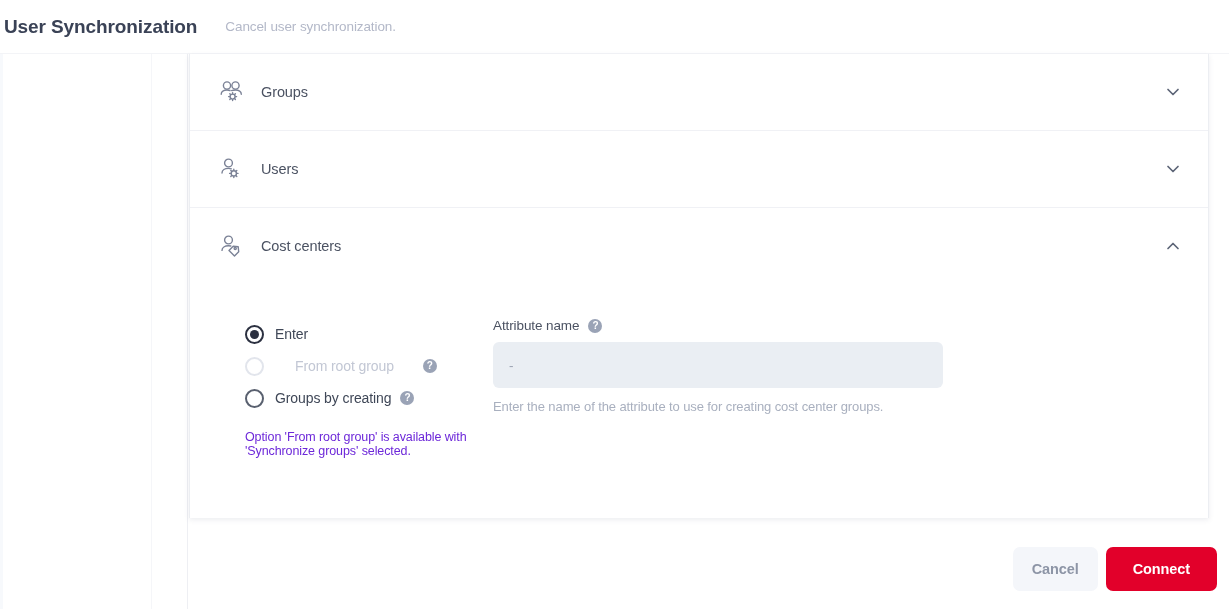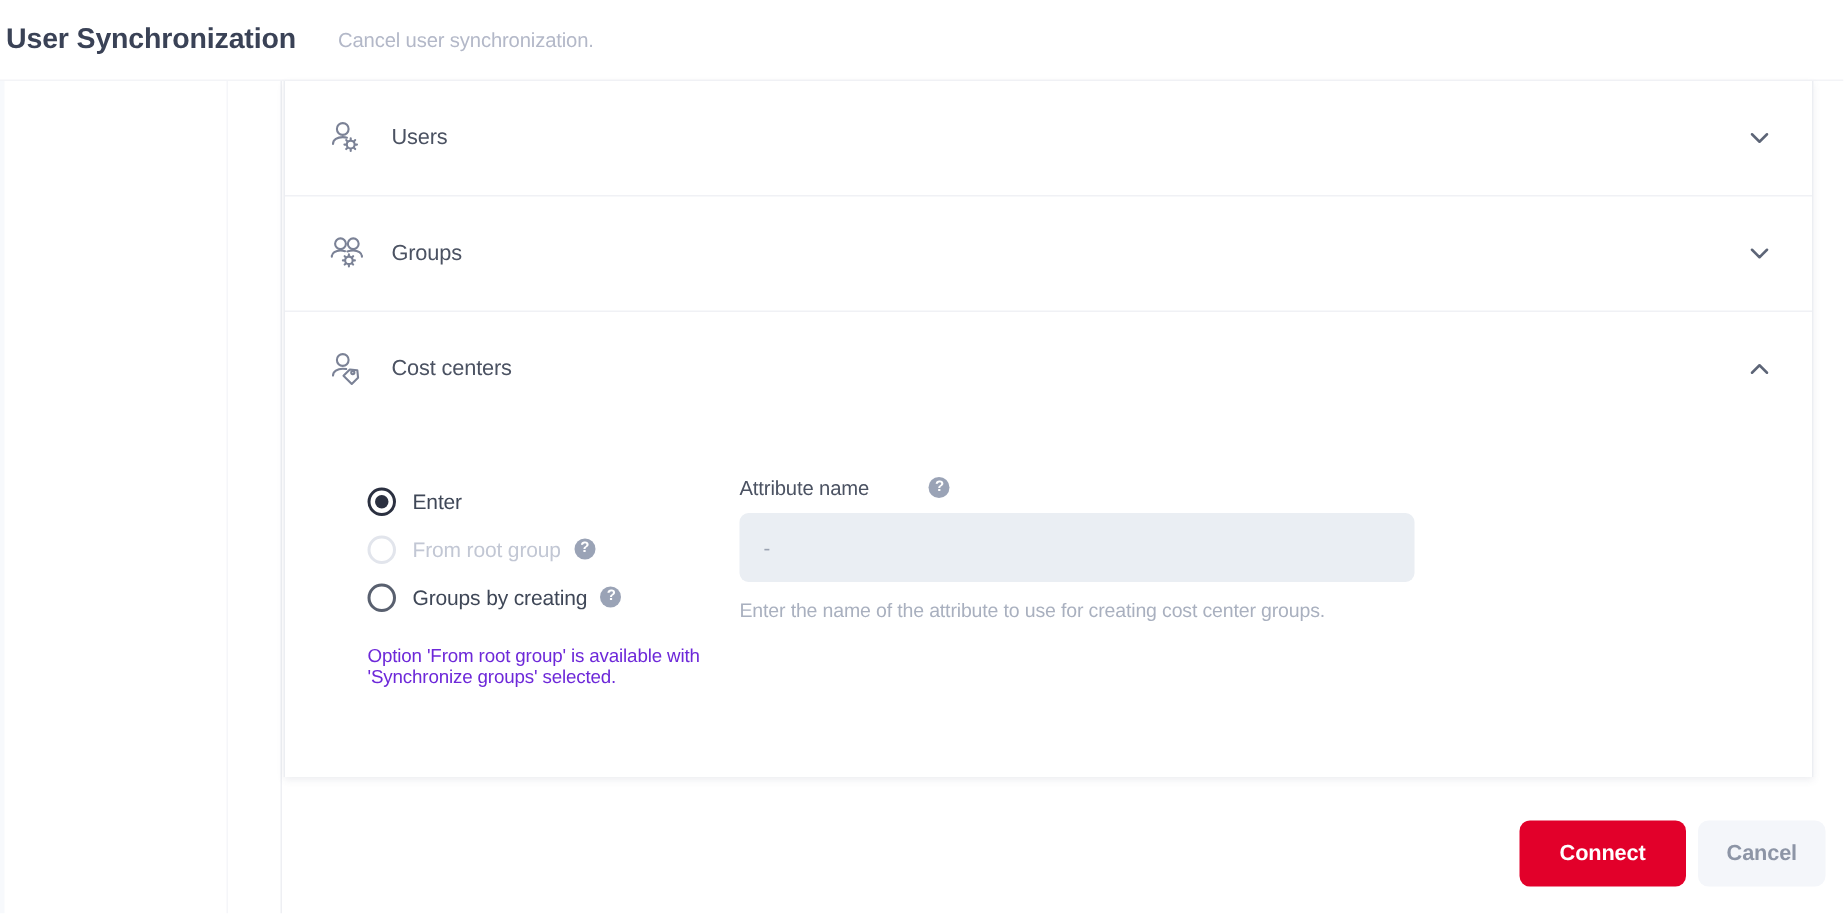--- a/index.html
+++ b/index.html
@@ -119,21 +119,21 @@
   .acc-body .col-left { width: 248px; flex: 0 0 auto; padding-left: 26px; }
   .acc-body .col-right { flex: 1 1 auto; max-width: 450px; }
 
   
   .radio-row {
     display: flex;
     align-items: center;
     height: 32px;
     cursor: pointer;
   }
-  .radio-row.disabled { cursor: default; }
+  .radio-row.disabled { cursor: default; gap: 20px; }
   .radio-mark {
     width: 19px;
     height: 19px;
     border-radius: 50%;
     border: 2px solid #59606f;
     box-sizing: border-box;
     flex: 0 0 auto;
     display: flex;
     align-items: center;
     justify-content: center;
@@ -177,26 +177,25 @@
   .note {
     margin-top: 16px;
     font-size: 12.5px;
     color: #6d28d9;
     letter-spacing: -0.1px;
   }
 
   
   .field-label {
     display: flex;
-    align-items: flex-start;
+    align-items: flex-end;
     font-size: 13.5px;
     color: #4b5262;
     margin-bottom: 9px;
     letter-spacing: -0.1px;
-    gap: 31px;
   }
   .field-input {
     height: 46px;
     background: #eaeef3;
     border: none;
     border-radius: 6px;
     width: 100%;
     box-sizing: border-box;
     padding: 0 16px;
     font-size: 13.5px;
@@ -250,39 +249,20 @@
   <span class="page-title">User Synchronization</span>
   <span class="page-subtitle">Cancel user synchronization.</span>
 </div>
 
 <div class="body-area">
 
   <div class="left-rail"></div>
   <div class="rail-gap"></div>
 
   <div class="accordion">
-
-    <div class="acc-section">
-      <div class="acc-header">
-        <span class="icon-slot">
-          <svg width="26" height="24" viewBox="0 0 26 24" fill="none" stroke="#7b8296" stroke-width="1.4" stroke-linecap="round" stroke-linejoin="round">
-            <circle cx="9.5" cy="6" r="3.9"></circle>
-            <path d="M3 16c0-2.9 2.9-4.6 6.5-4.6 1 0 2 .1 2.8.4"></path>
-            <circle cx="14.8" cy="16.4" r="2.6"></circle>
-            <path d="M14.8 12.2v1.2M14.8 19.4v1.2M10.6 16.4h1.2M17.8 16.4h1.2M11.8 13.4l.9.9M16.9 18.5l.9.9M17.8 13.4l-.9.9M12.7 18.5l-.9.9"></path>
-          </svg>
-        </span>
-        <span class="acc-title">Users</span>
-        <span class="chevron">
-          <svg width="18" height="18" viewBox="0 0 18 18" fill="none" stroke="#5d6577" stroke-width="1.7" stroke-linecap="round" stroke-linejoin="round">
-            <path d="M4 6.5L9 11.5L14 6.5"></path>
-          </svg>
-        </span>
-      </div>
-    </div>
 
     <div class="acc-section">
       <div class="acc-header">
         <span class="icon-slot">
           <svg width="26" height="24" viewBox="0 0 26 24" fill="none" stroke="#7b8296" stroke-width="1.4" stroke-linecap="round" stroke-linejoin="round">
             <circle cx="8" cy="5.5" r="3.6"></circle>
             <circle cx="16.5" cy="5.5" r="3.6"></circle>
             <path d="M2.2 14.2c0-2.6 2.6-4.2 5.8-4.2 1.1 0 2.1.2 3 .5"></path>
             <path d="M12.6 10.6c1.1-.4 2.4-.6 3.9-.6 3.2 0 5.8 1.6 5.8 4.2"></path>
             <circle cx="13.6" cy="16.6" r="2.5"></circle>
@@ -296,20 +276,39 @@
           </svg>
         </span>
       </div>
     </div>
 
     <div class="acc-section">
       <div class="acc-header">
         <span class="icon-slot">
           <svg width="26" height="24" viewBox="0 0 26 24" fill="none" stroke="#7b8296" stroke-width="1.4" stroke-linecap="round" stroke-linejoin="round">
             <circle cx="9.5" cy="6" r="3.9"></circle>
+            <path d="M3 16c0-2.9 2.9-4.6 6.5-4.6 1 0 2 .1 2.8.4"></path>
+            <circle cx="14.8" cy="16.4" r="2.6"></circle>
+            <path d="M14.8 12.2v1.2M14.8 19.4v1.2M10.6 16.4h1.2M17.8 16.4h1.2M11.8 13.4l.9.9M16.9 18.5l.9.9M17.8 13.4l-.9.9M12.7 18.5l-.9.9"></path>
+          </svg>
+        </span>
+        <span class="acc-title">Users</span>
+        <span class="chevron">
+          <svg width="18" height="18" viewBox="0 0 18 18" fill="none" stroke="#5d6577" stroke-width="1.7" stroke-linecap="round" stroke-linejoin="round">
+            <path d="M4 6.5L9 11.5L14 6.5"></path>
+          </svg>
+        </span>
+      </div>
+    </div>
+
+    <div class="acc-section">
+      <div class="acc-header">
+        <span class="icon-slot">
+          <svg width="26" height="24" viewBox="0 0 26 24" fill="none" stroke="#7b8296" stroke-width="1.4" stroke-linecap="round" stroke-linejoin="round">
+            <circle cx="9.5" cy="6" r="3.9"></circle>
             <path d="M3 16.4c0-2.9 2.9-4.6 6.5-4.6.8 0 1.6.1 2.3.2"></path>
             <path d="M14.2 12.3l5 .5.5 5-4.2 4.2-5.5-5.5z"></path>
             <circle cx="16.2" cy="14.4" r="1.05"></circle>
           </svg>
         </span>
         <span class="acc-title">Cost centers</span>
         <span class="chevron">
           <svg width="18" height="18" viewBox="0 0 18 18" fill="none" stroke="#5d6577" stroke-width="1.7" stroke-linecap="round" stroke-linejoin="round">
             <path d="M4 11.5L9 6.5L14 11.5"></path>
           </svg>
@@ -348,17 +347,17 @@
           <input class="field-input" type="text" disabled="" placeholder="-" style="">
           <div class="field-hint">Enter the name of the attribute to use for creating cost center groups.</div>
         </div>
 
       </div>
     </div>
 
   </div>
 
   <div class="footer">
+    <button class="btn btn-secondary">Cancel</button>
     <button class="btn btn-primary">Connect</button>
-    <button class="btn btn-secondary">Cancel</button>
   </div>
 
 </div>
 
 </body></html>

